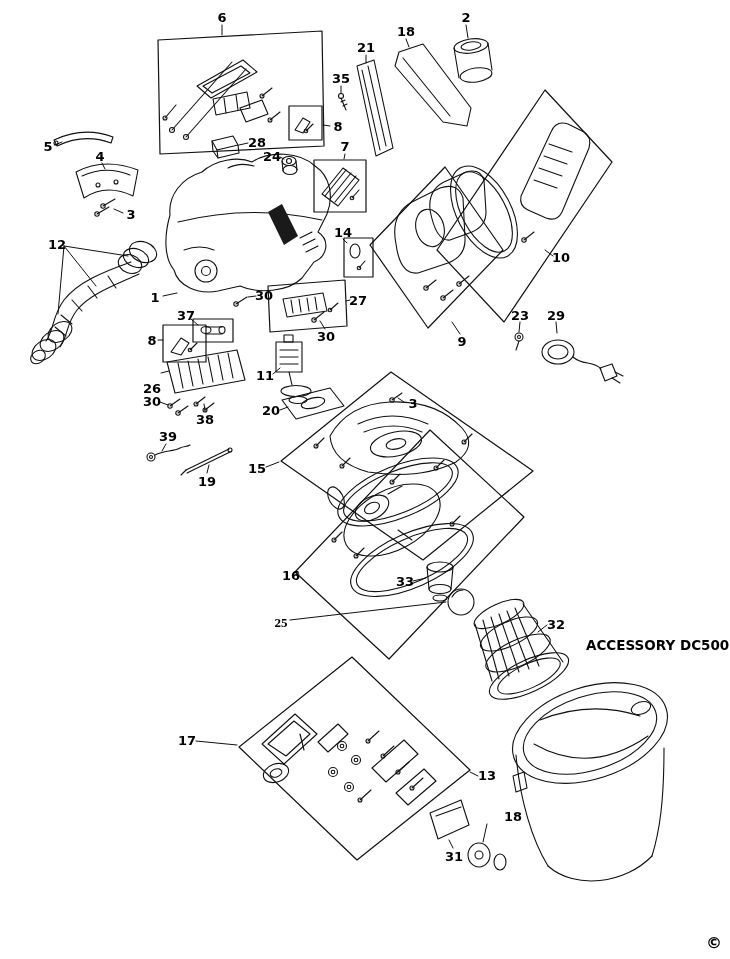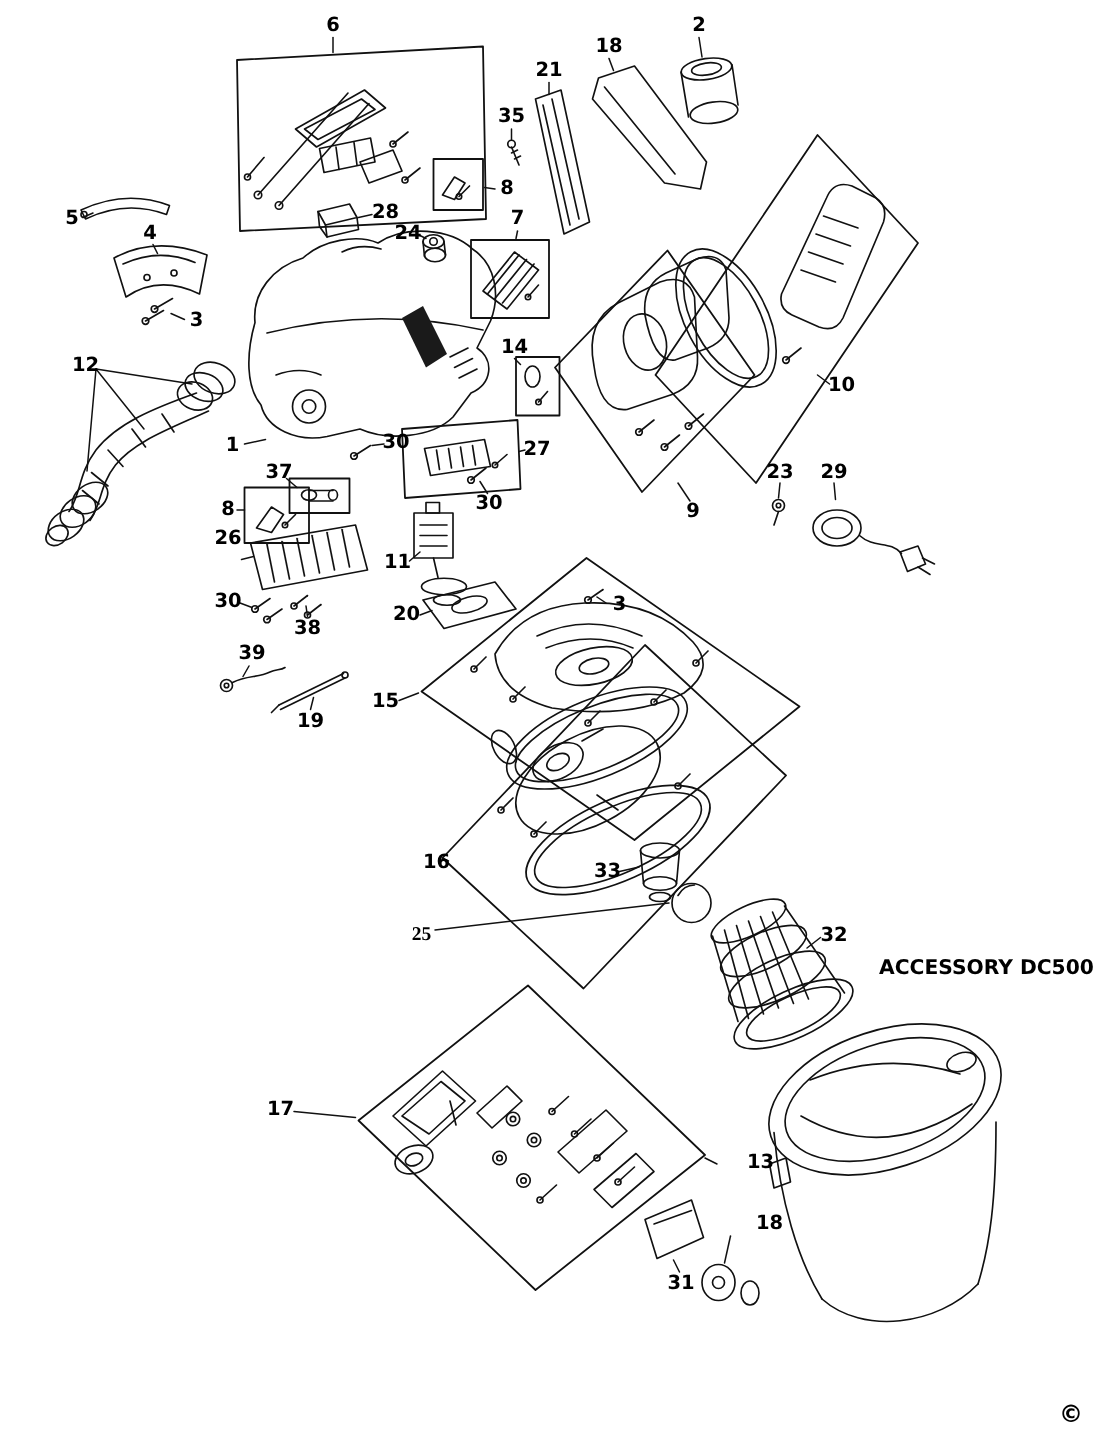--- a/index.html
+++ b/index.html
@@ -505,35 +505,35 @@
       <div class="part-label" style="left: 561px; top: 257px;">10</div>
       <div class="part-label" style="left: 155px; top: 297px;">1</div>
       <div class="part-label" style="left: 264px; top: 295px;">30</div>
       <div class="part-label" style="left: 358px; top: 300px;">27</div>
       <div class="part-label" style="left: 186px; top: 315px;">37</div>
       <div class="part-label" style="left: 152px; top: 340px;">8</div>
       <div class="part-label" style="left: 326px; top: 336px;">30</div>
       <div class="part-label" style="left: 520px; top: 315px;">23</div>
       <div class="part-label" style="left: 556px; top: 315px;">29</div>
       <div class="part-label" style="left: 462px; top: 341px;">9</div>
-      <div class="part-label" style="left: 152px; top: 359px; text-align: center;">26</div>
+      <div class="part-label" style="left: 152px; top: 388px; text-align: center;">26</div>
       <div class="part-label" style="left: 265px; top: 375px;">11</div>
       <div class="part-label" style="left: 152px; top: 401px;">30</div>
       <div class="part-label" style="left: 205px; top: 419px;">38</div>
       <div class="part-label" style="left: 271px; top: 410px; text-align: right;">20</div>
       <div class="part-label" style="left: 413px; top: 403px;">3</div>
       <div class="part-label" style="left: 168px; top: 436px;">39</div>
       <div class="part-label" style="left: 207px; top: 481px;">19</div>
       <div class="part-label" style="left: 257px; top: 468px;">15</div>
       <div class="part-label" style="left: 291px; top: 575px;">16</div>
       <div class="part-label" style="left: 405px; top: 581px;">33</div>
       <div class="part-label" style="left: 281px; top: 622px; font-family: Liberation Serif, serif;">25</div>
       <div class="part-label" style="left: 556px; top: 624px;">32</div>
       <div class="part-label" style="left: 187px; top: 740px;">17</div>
-      <div class="part-label" style="left: 487px; top: 775px; margin-left: 20px;">13</div>
+      <div class="part-label" style="left: 487px; top: 775px;">13</div>
       <div class="part-label" style="left: 513px; top: 816px;">18</div>
       <div class="part-label" style="left: 454px; top: 856px;">31</div>
     </div>
 
 <div class="accessory-label">ACCESSORY DC5001</div>
 
 <div class="copyright">©</div>
 
 </div>
 

